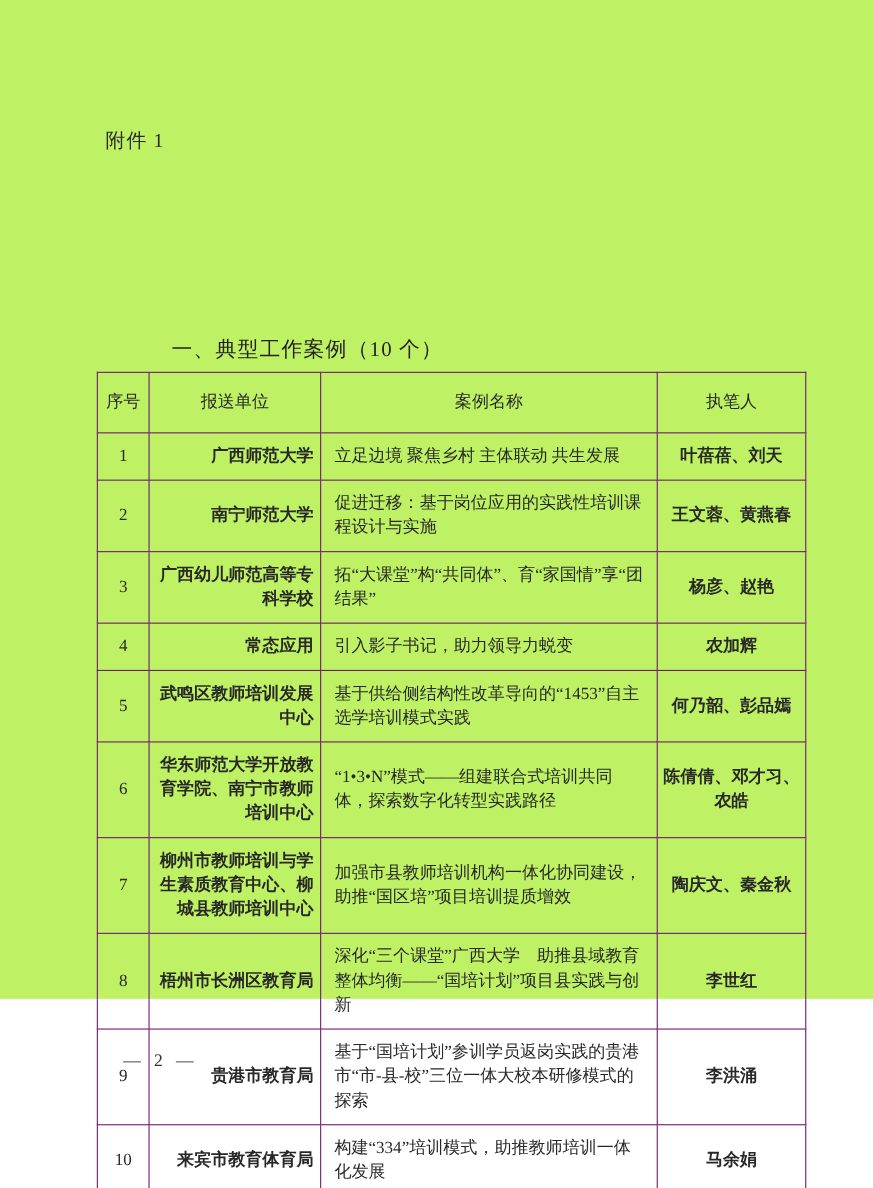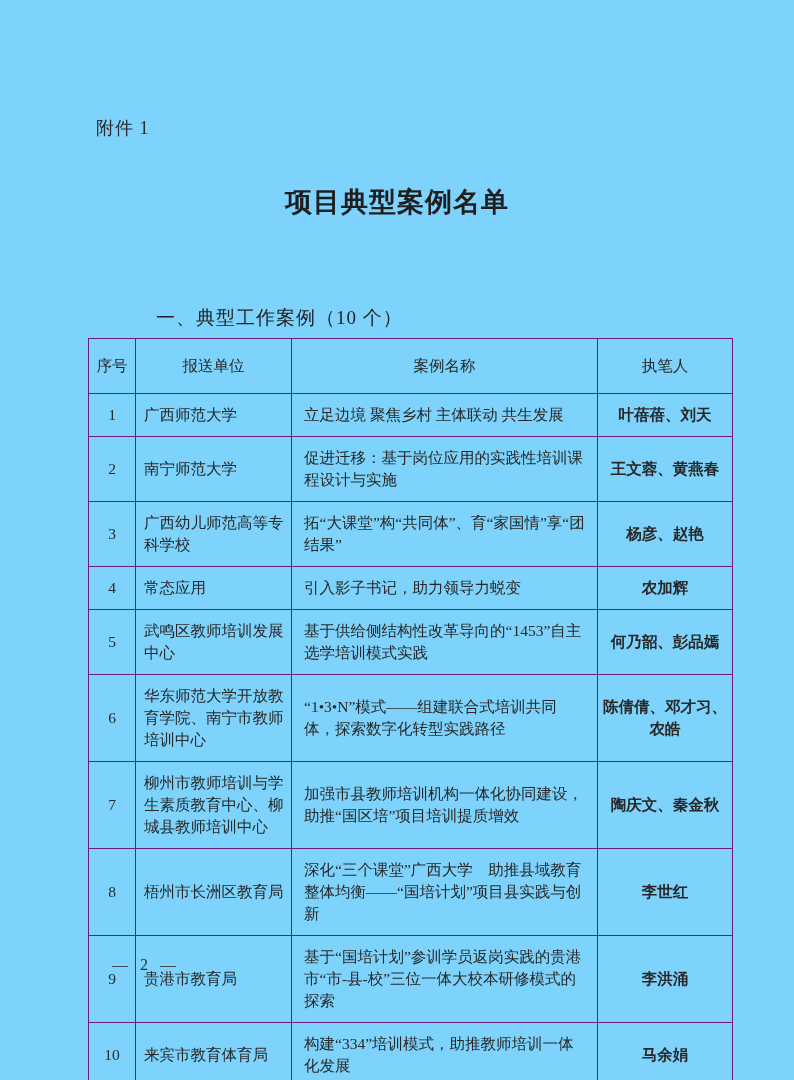--- a/index.html
+++ b/index.html
@@ -7,22 +7,22 @@
     width: 794px;
     height: 1080px;
     background: #ffffff;
     font-family: "Liberation Serif", "DejaVu Serif", serif;
     color: #262626;
     overflow: hidden;
   }
   .page {
     position: relative;
     width: 794px;
-    height: 1080px;
-    background: #7dd3fc;
+    height: 908px;
+    background: #bef264;
   }
   .attachment-label {
     position: absolute;
     left: 96px;
     top: 116px;
     font-size: 18px;
     letter-spacing: 1px;
     color: #2b2b2b;
   }
   .doc-title {
@@ -69,22 +69,23 @@
   }
   .col-no     { width: 47px;  }
   .col-unit   { width: 156px; }
   .col-case   { width: 306px; }
   .col-writer { width: 135px; }
   .cell-no {
     text-align: center;
     padding: 10px 2px;
   }
   .cell-unit {
-    text-align: left;
+    text-align: right;
     padding: 10px 6px 10px 8px;
+    font-weight: bold;
   }
   .cell-case {
     text-align: left;
     padding: 10px 12px 10px 12px;
   }
   .cell-writer {
     text-align: center;
     padding: 10px 4px;
     font-weight: bold;
   }
@@ -98,21 +99,20 @@
   }
 </style>
 </head>
 <body>
 
 <div class="page">
 
   <div class="attachment-label">附件 1</div>
 
   <div class="doc-title">
-    <div>项目典型案例名单</div>
   </div>
 
   <div class="section-heading">一、典型工作案例（10 个）</div>
 
   <table class="case-table">
     <colgroup>
       <col class="col-no">
       <col class="col-unit">
       <col class="col-case">
       <col class="col-writer">

